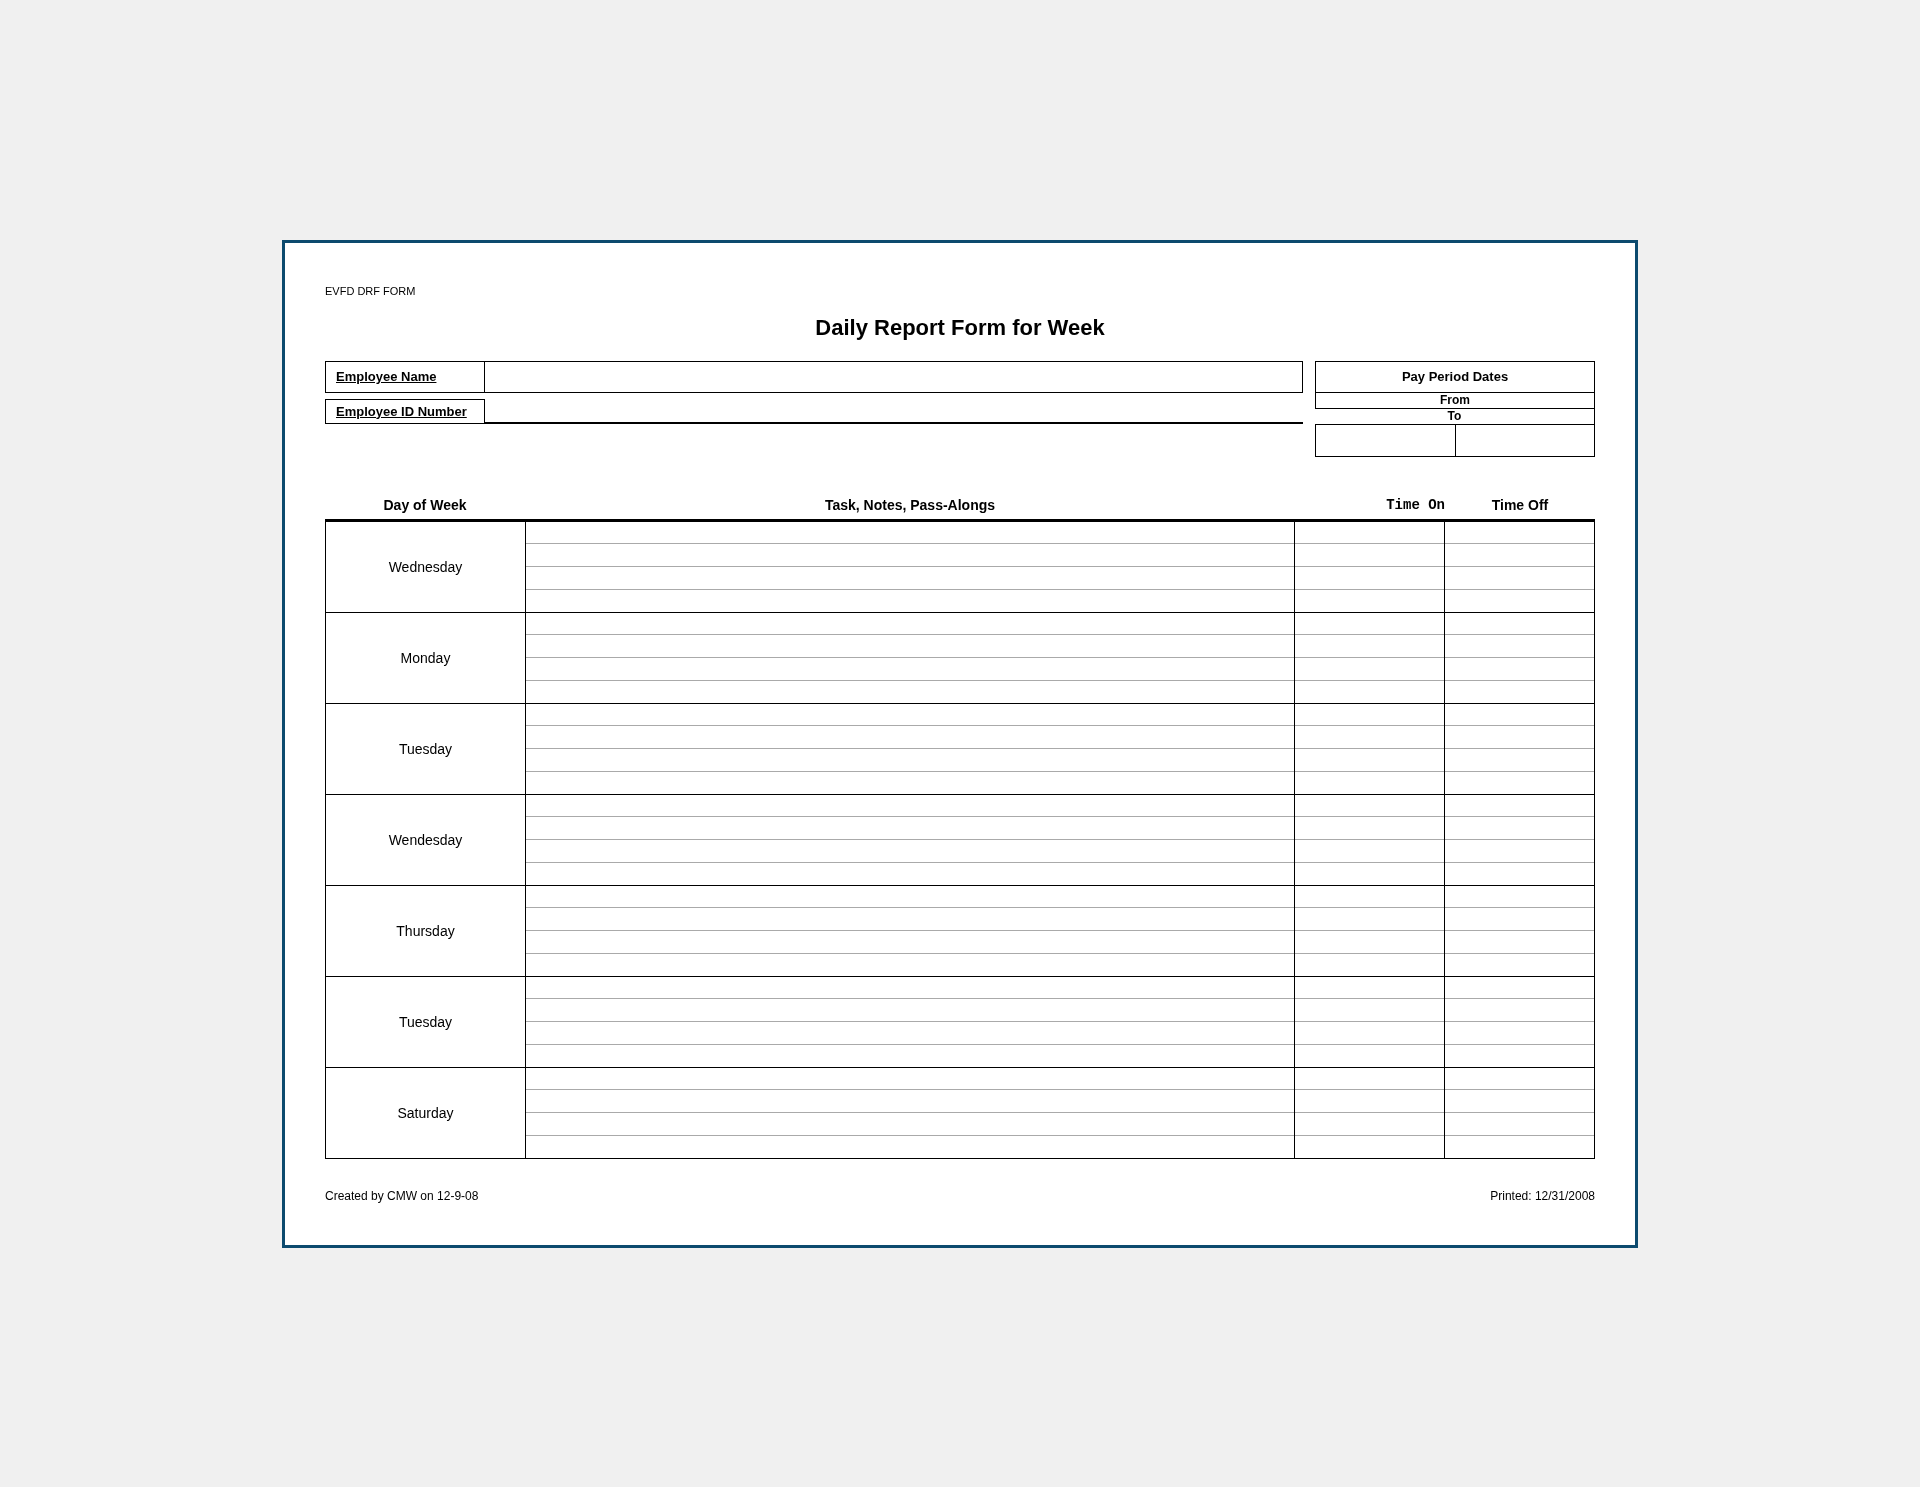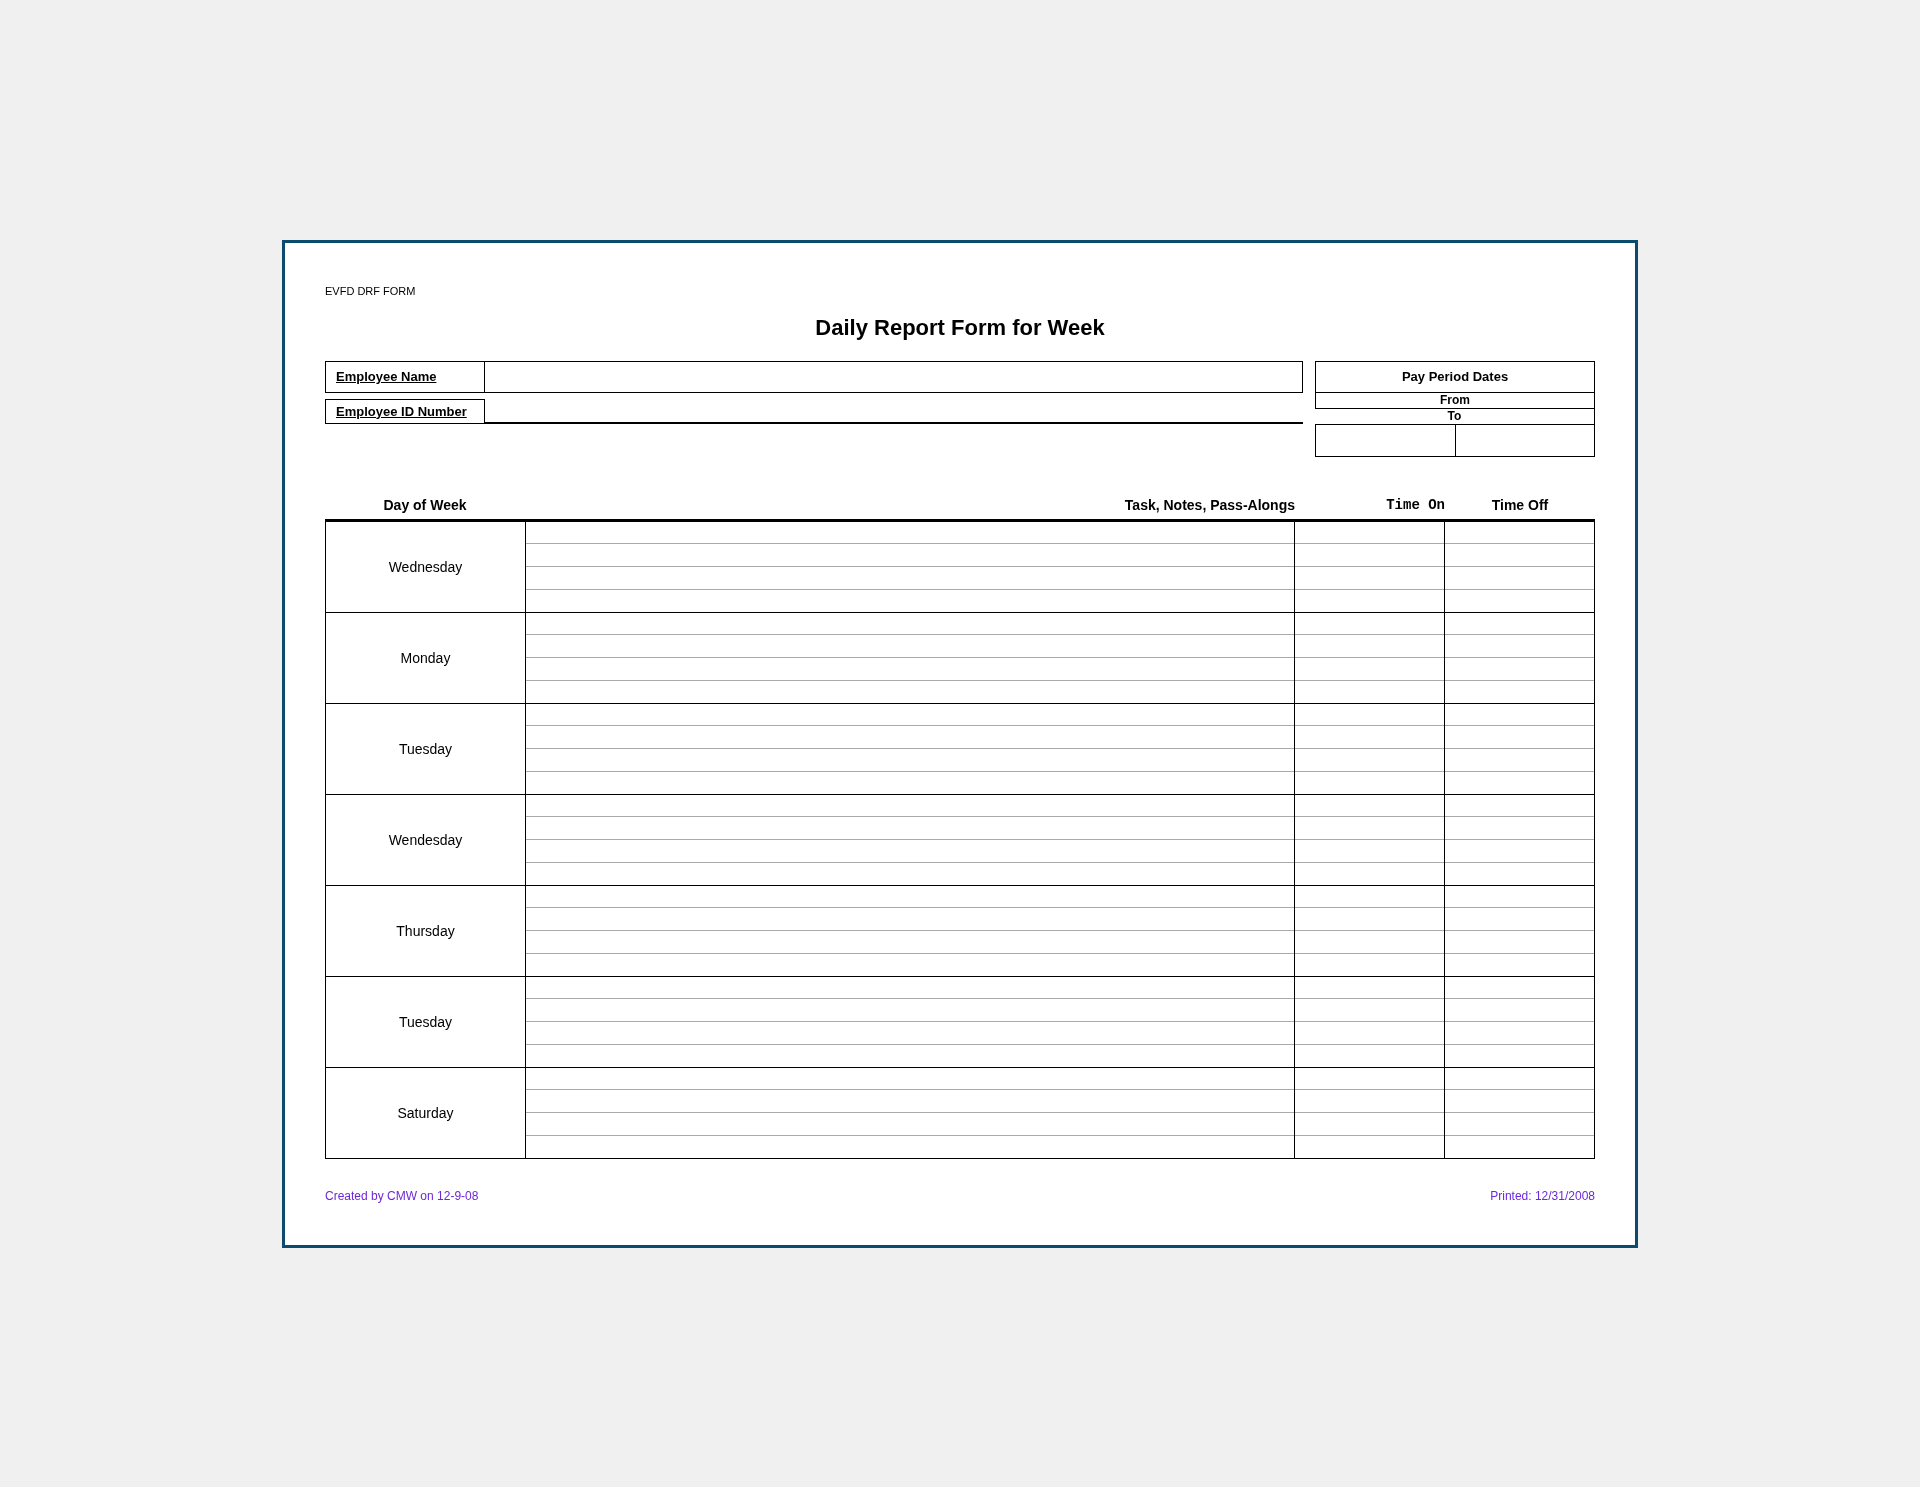--- a/index.html
+++ b/index.html
@@ -152,21 +152,21 @@
       width: 200px;
       text-align: center;
       font-weight: bold;
       font-size: 14px;
       padding-bottom: 6px;
       border-bottom: 2px solid #000;
     }
 
     .col-tasks {
       flex: 1;
-      text-align: right;
+      text-align: center;
       font-weight: bold;
       font-size: 14px;
       padding-bottom: 6px;
       border-bottom: 2px solid #000;
     }
 
     .col-timeon {
       width: 150px;
       text-align: right;
       font-weight: bold;
@@ -244,21 +244,21 @@
     .time-slot:last-child {
       border-bottom: none;
     }
 
     
     .footer {
       display: flex;
       justify-content: space-between;
       margin-top: 30px;
       font-size: 12px;
-      color: #6d28d9;
+      color: #000000;
     }
   </style>
 </head>
 <body>
 
 <div class="page-wrapper">
 
   <div class="form-header-label">EVFD DRF FORM</div>
 
   <div class="form-title">Daily Report Form for Week</div>

